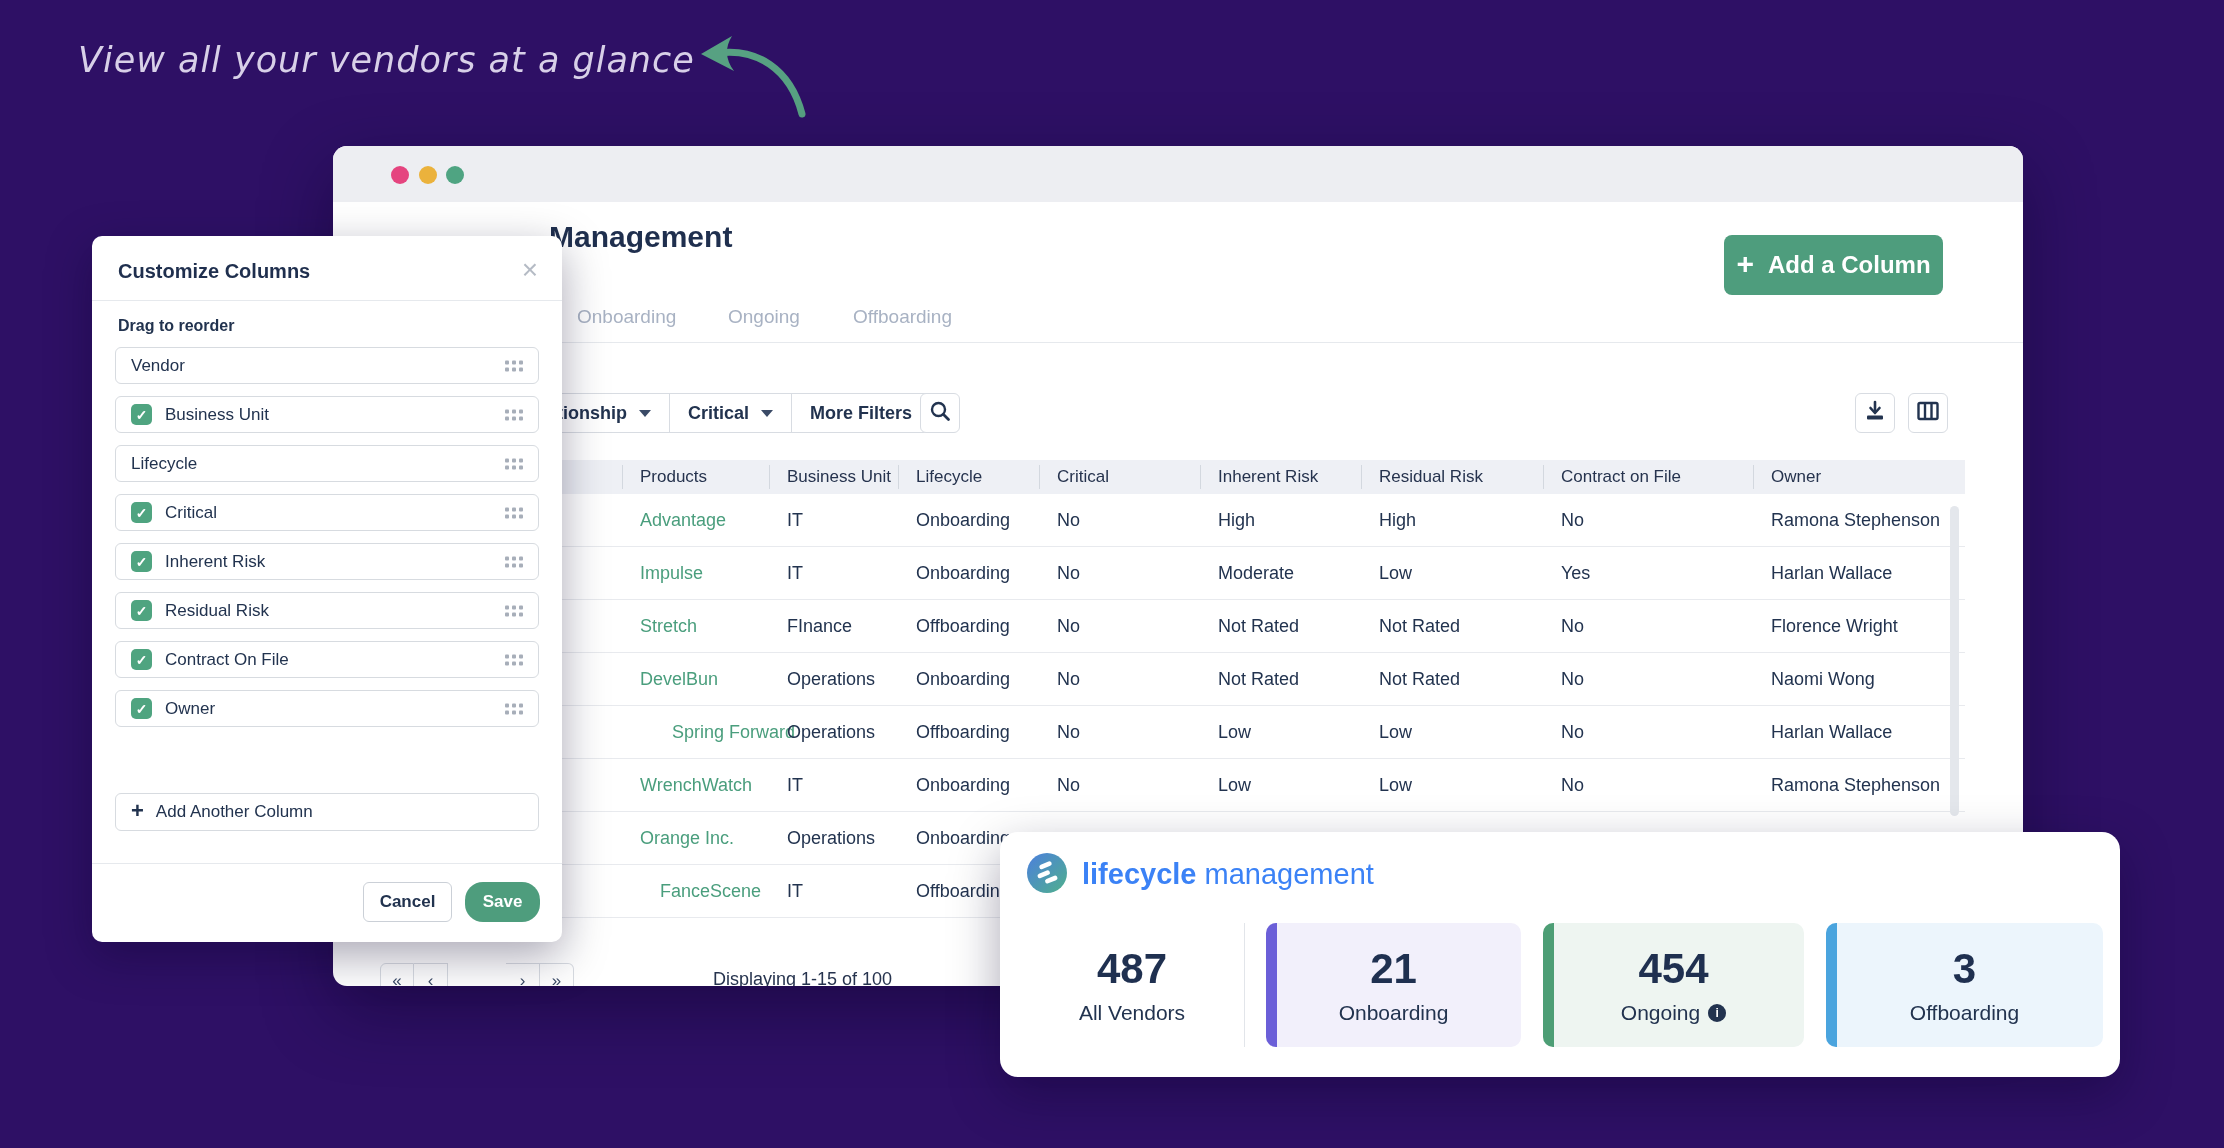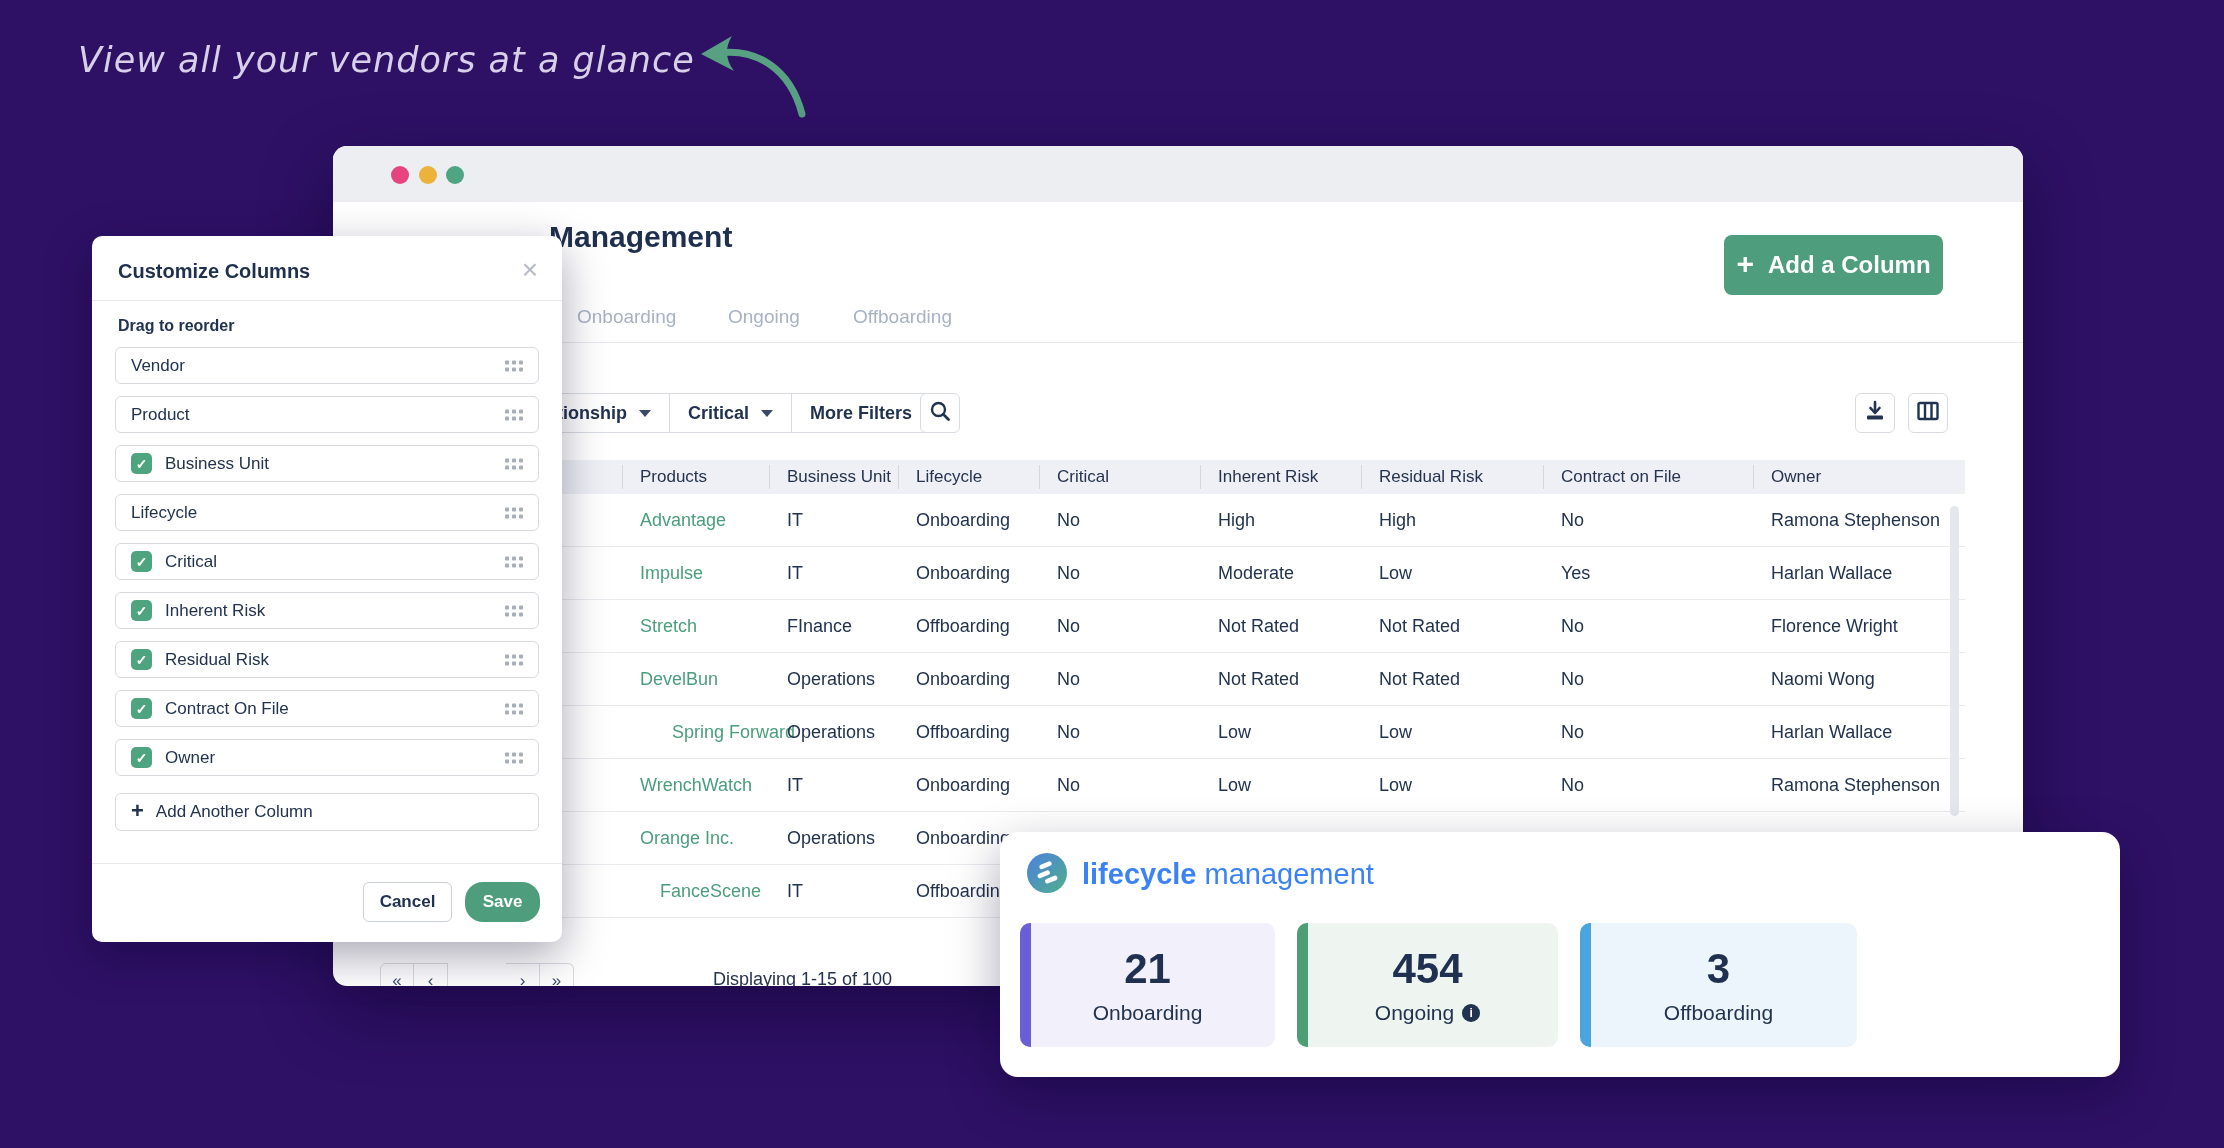--- a/index.html
+++ b/index.html
@@ -306,31 +306,20 @@
           <div class="drag-handle">
             <span></span>
             <span></span>
             <span></span>
             <span></span>
             <span></span>
             <span></span>
           </div>
         </div>
         <div class="col-item">
-          <div class="item-label">Product</div>
-          <div class="drag-handle">
-            <span></span>
-            <span></span>
-            <span></span>
-            <span></span>
-            <span></span>
-            <span></span>
-          </div>
-        </div>
-        <div class="col-item">
           <div class="checkbox">✓</div>
           <div class="item-label">Business Unit</div>
           <div class="drag-handle">
             <span></span>
             <span></span>
             <span></span>
             <span></span>
             <span></span>
             <span></span>
           </div>
@@ -431,20 +420,26 @@
           <rect x="10" y="17.7" width="13" height="4.6" rx="2.3"></rect>
           <rect x="15" y="25.4" width="13" height="4.6" rx="2.3"></rect>
         </g>
       </svg>
     </div>
     <div class="brand">
       <b>lifecycle</b><span> </span><span>management</span>
     </div>
     <div class="tiles-divider"></div>
     <div class="tiles" id="tiles">
+        <div class="tile" style="width: 224px;">
+          <div class="tile-num">487</div>
+          <div class="tile-label">
+            <span>All Vendors</span>
+          </div>
+        </div>
         <div class="tile" style="width: 255px; background: rgb(242, 240, 251);">
           <div class="accent" style="background: rgb(107, 95, 216);"></div>
           <div class="tile-num">21</div>
           <div class="tile-label">
             <span>Onboarding</span>
           </div>
         </div>
         <div class="tile" style="width: 261px; background: rgb(238, 245, 241);">
           <div class="accent" style="background: rgb(77, 158, 117);"></div>
           <div class="tile-num">454</div>

